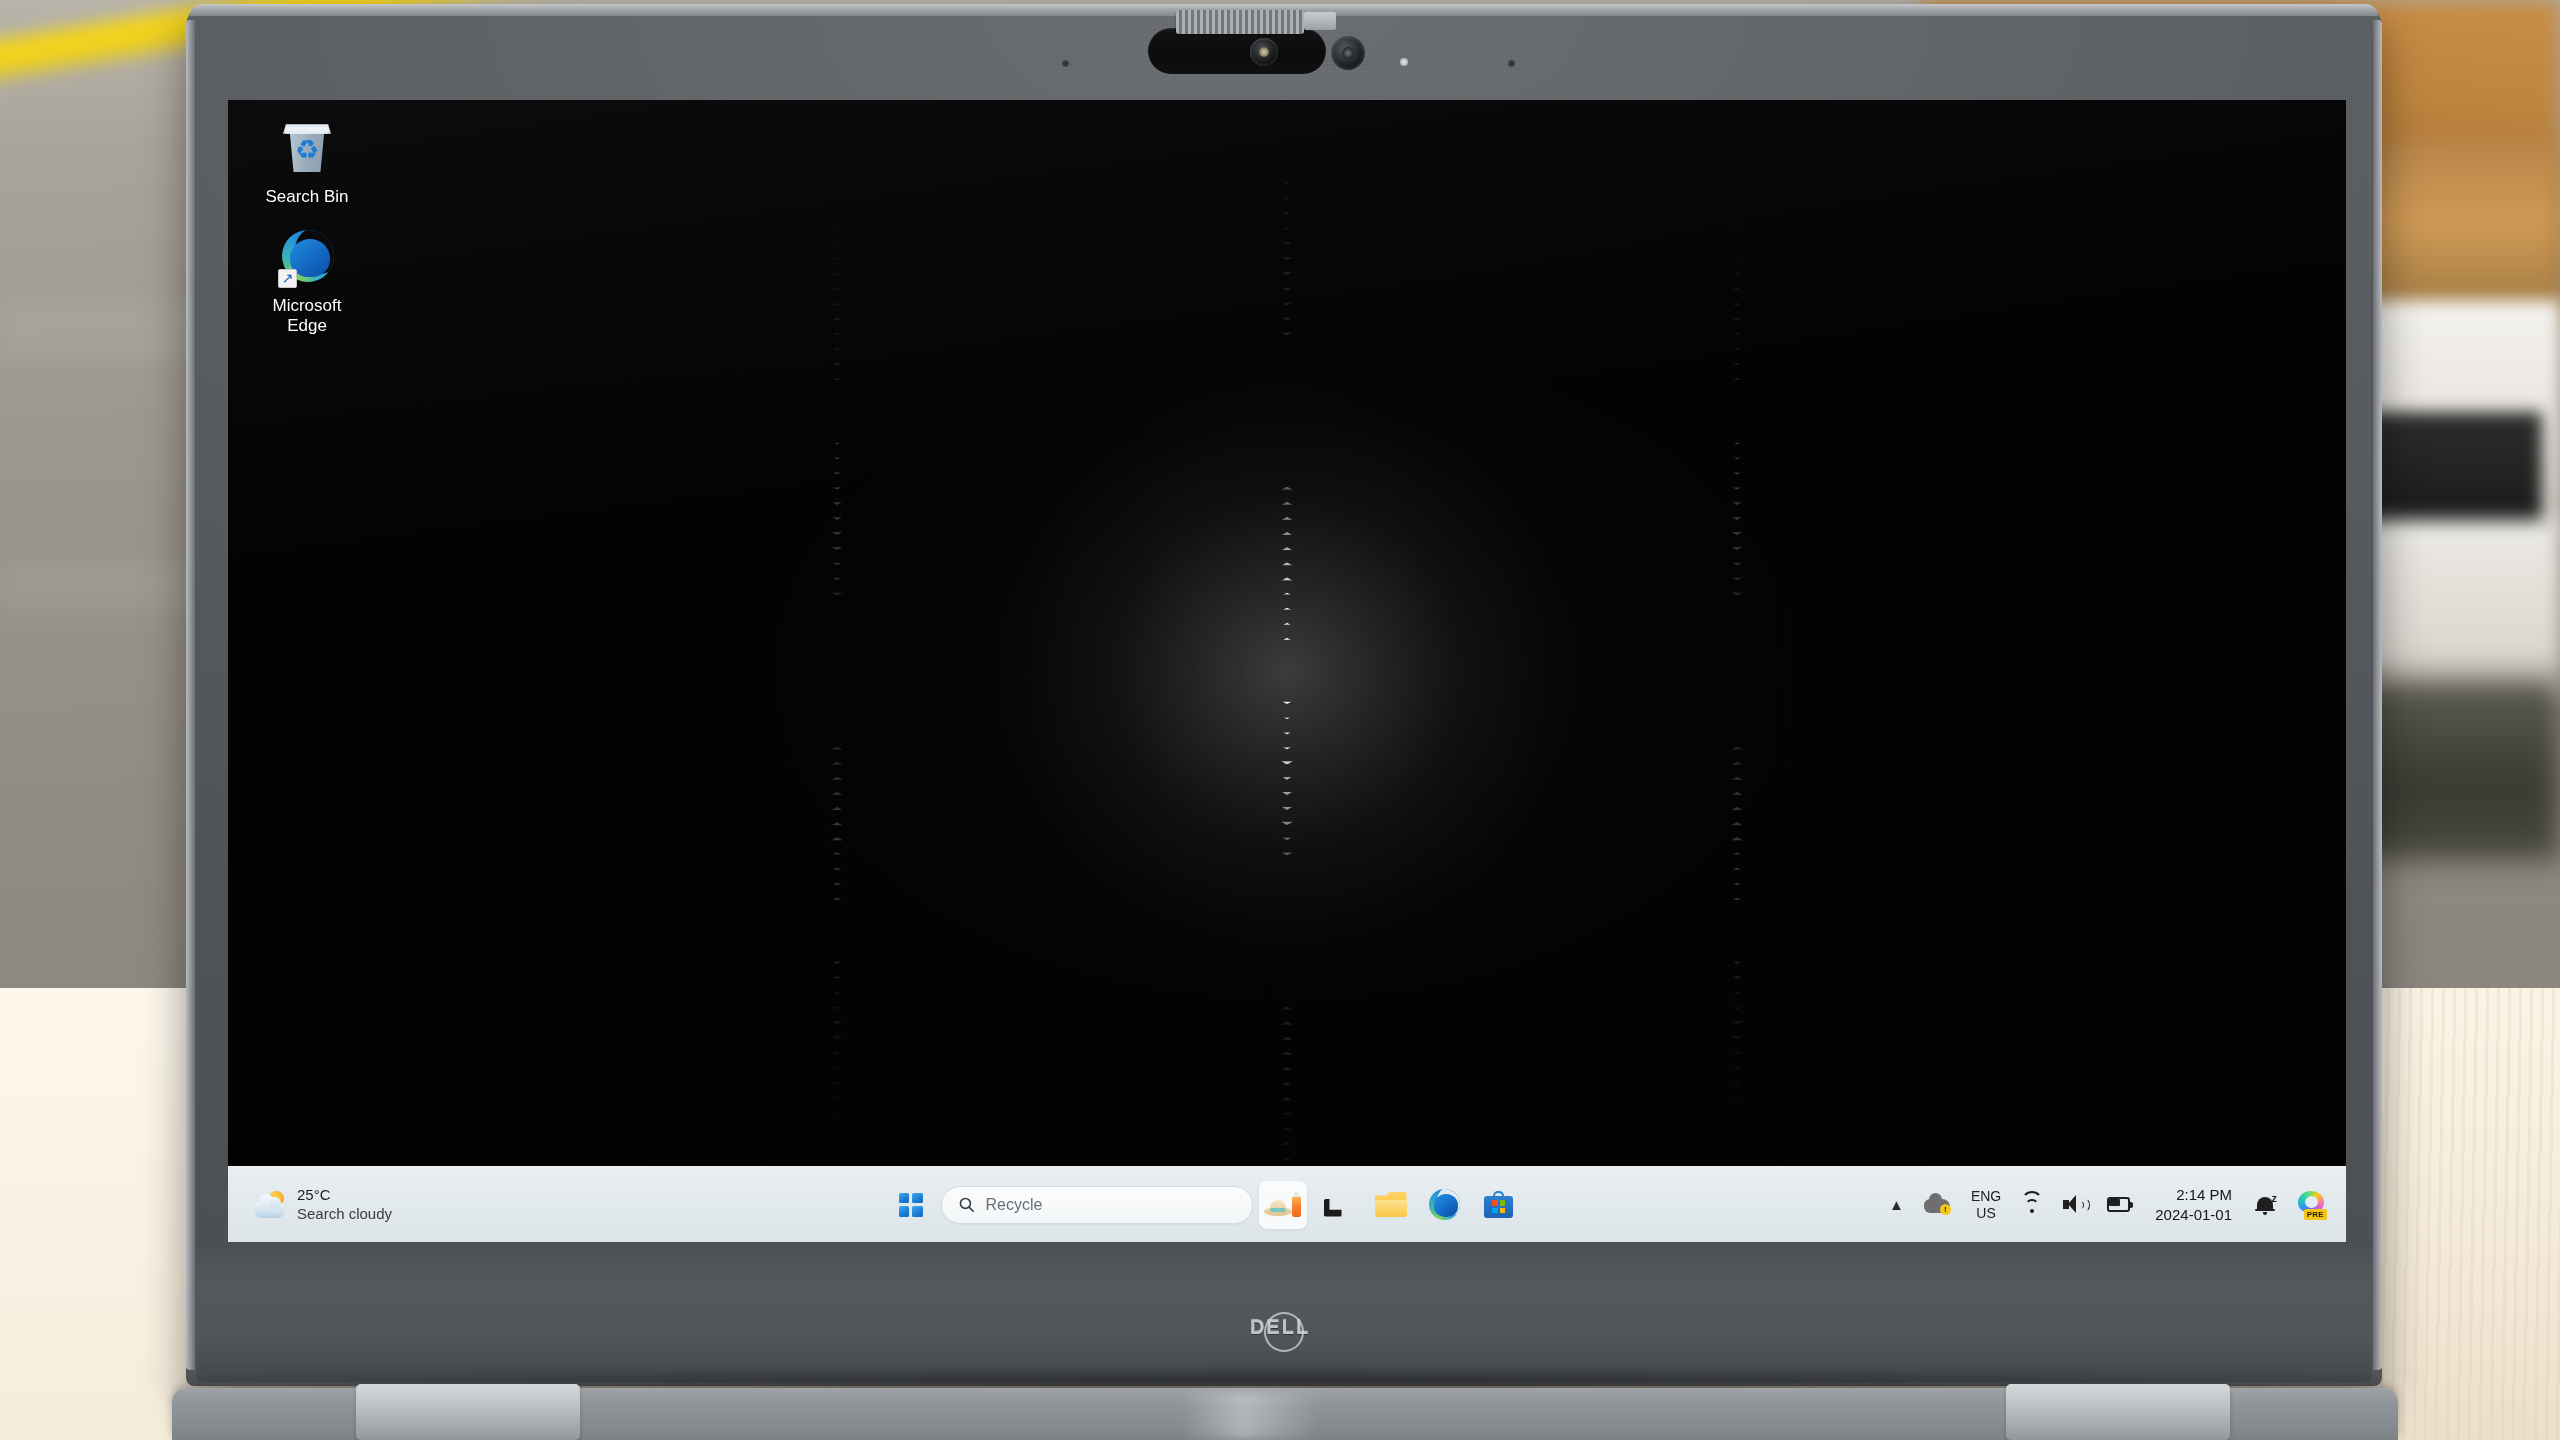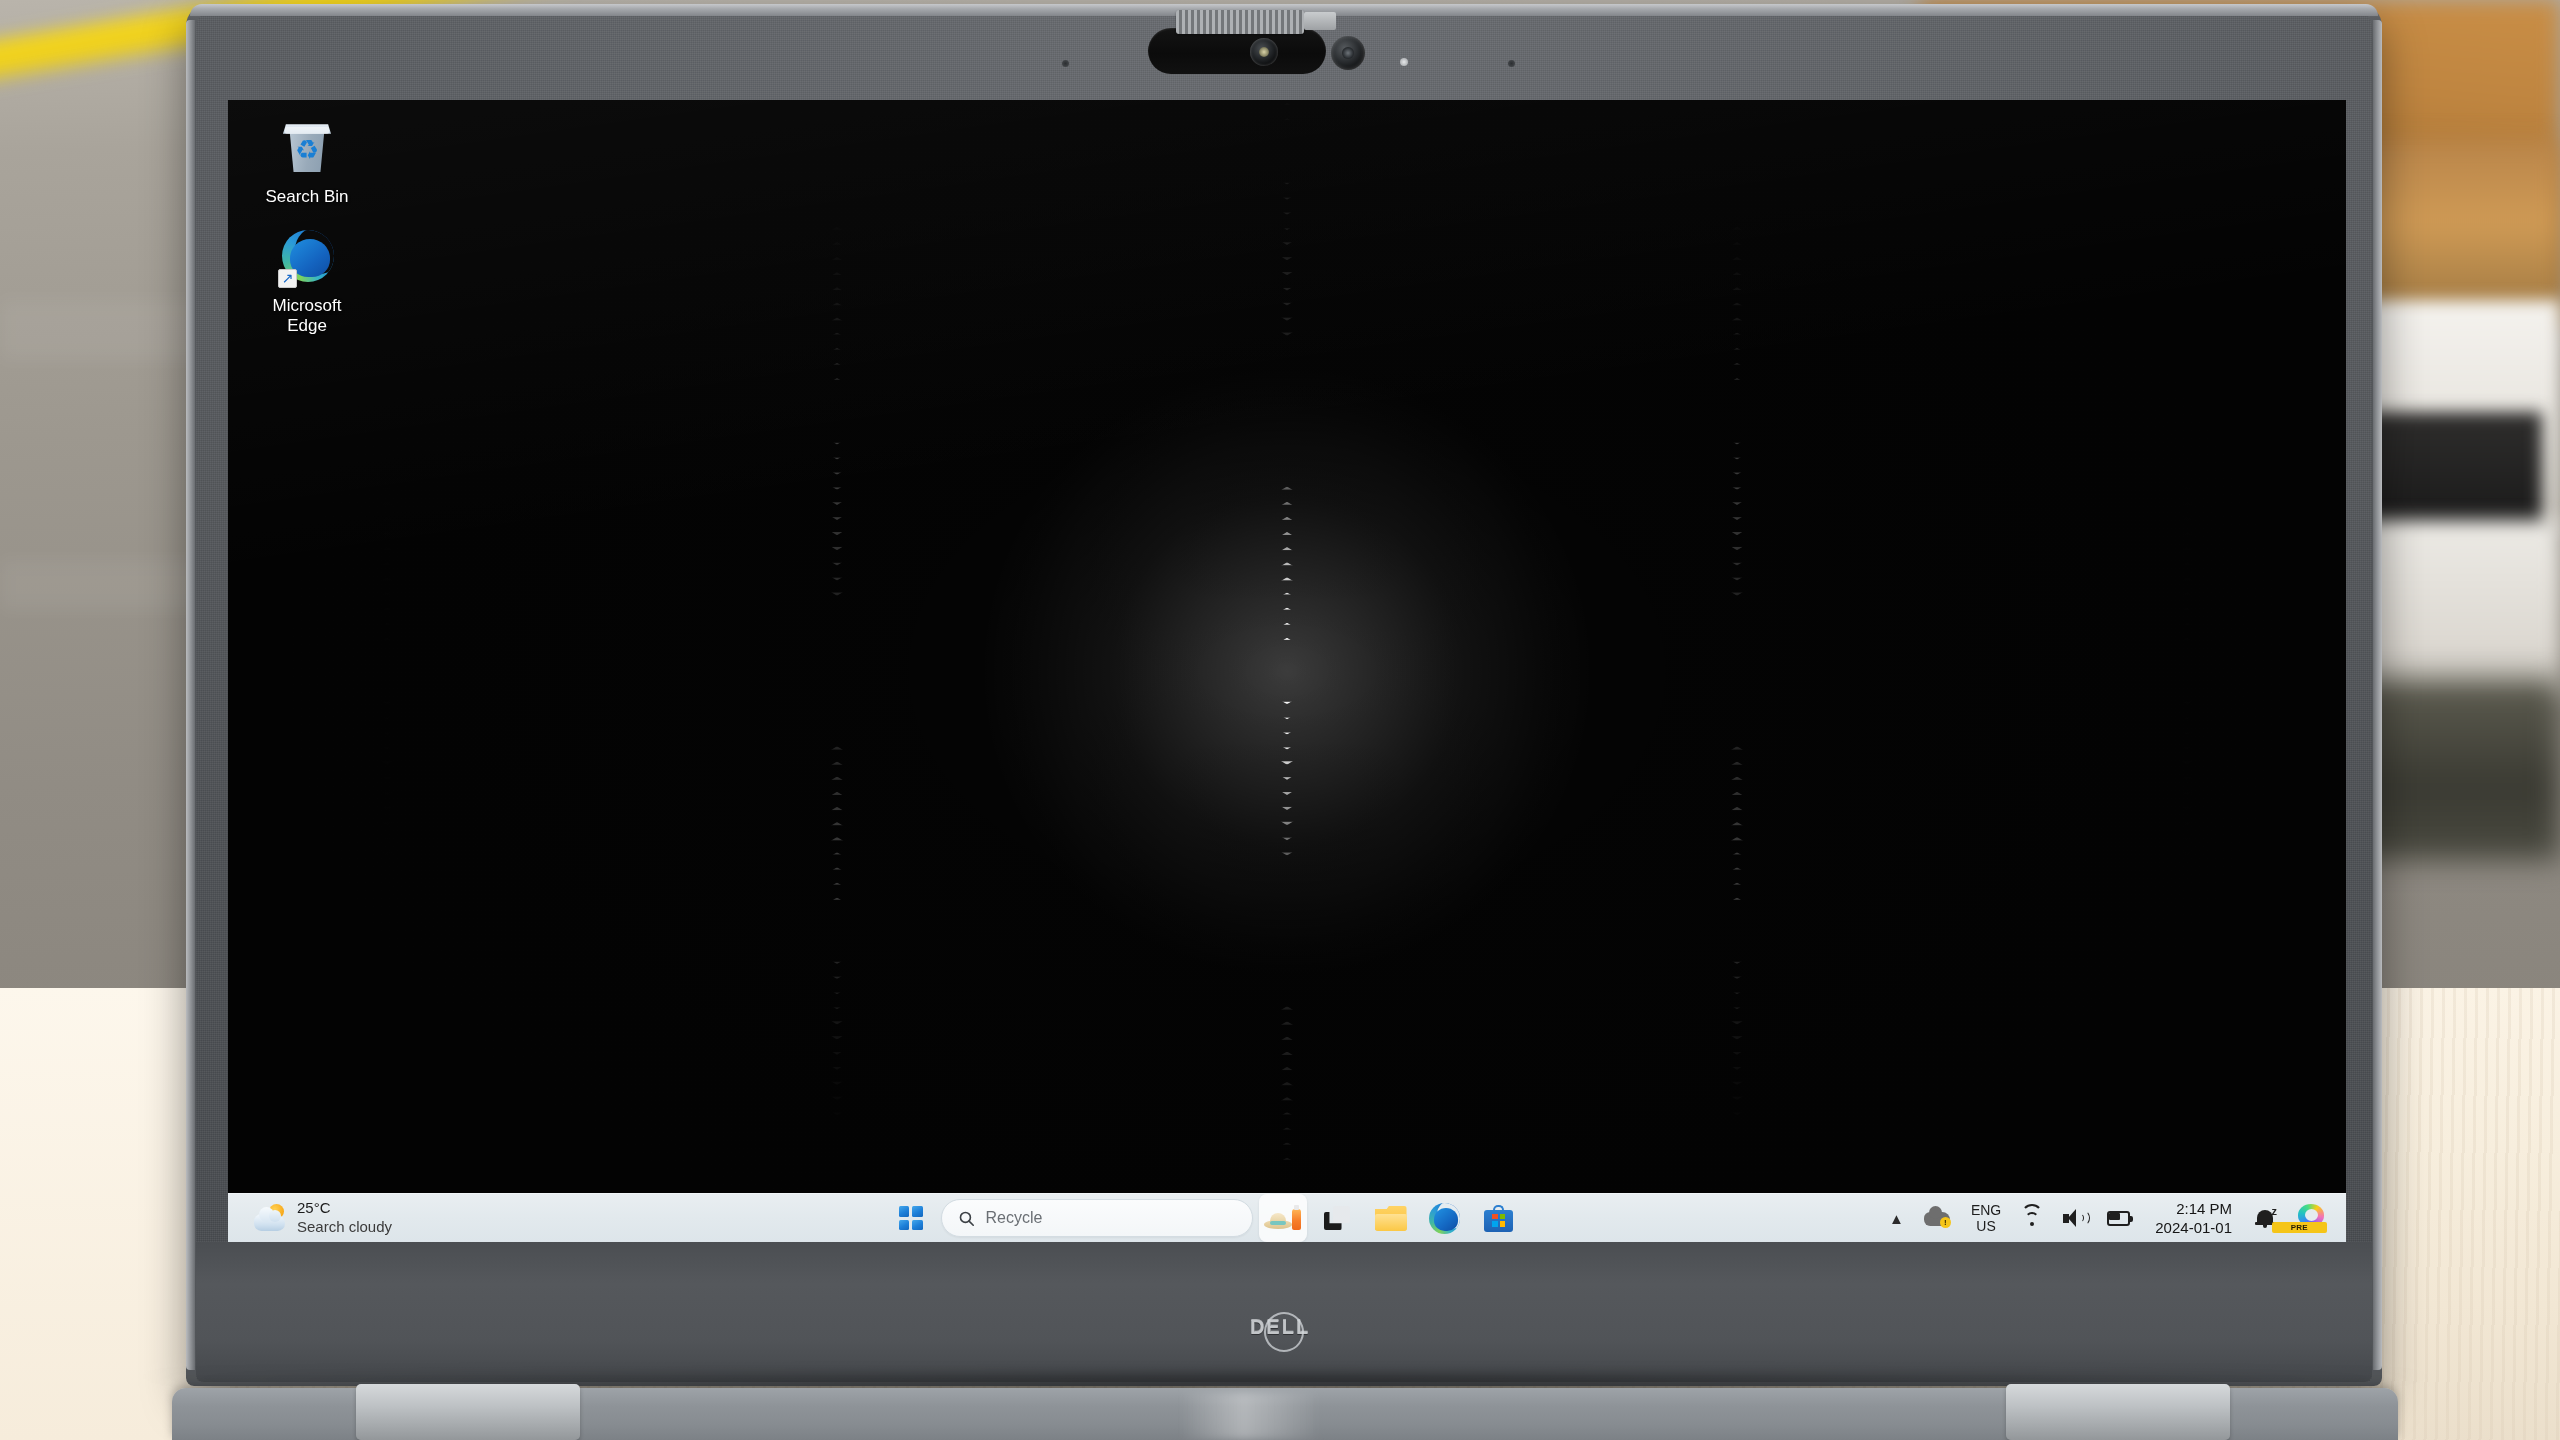--- a/index.html
+++ b/index.html
@@ -264,21 +264,21 @@
     z-index: 1;
   }
   .shortcut-arrow {
     position: absolute; left: 2px; bottom: 1px; width: 19px; height: 19px;
     background: #f2f2f2; border: 1px solid #c9c9c9; border-radius: 2px;
     z-index: 3; color: #1668c8; font-size: 14px; line-height: 17px; text-align: center;
   }
 
   
   .taskbar {
-    position: absolute; left: 0; bottom: 0; width: 100%; height: 49px;
+    position: absolute; left: 0; bottom: 0; width: 100%; height: 76px;
     background: linear-gradient(180deg, #e9eef1 0%, #e2e9ed 50%, #dde5ea 100%);
     border-top: 1px solid rgba(255,255,255,0.6);
     display: flex; align-items: center;
     font-family: "Liberation Sans", sans-serif;
   }
 
   .tb-left { display: flex; align-items: center; gap: 10px; padding-left: 16px; min-width: 300px; }
   .weather-pill { display: flex; align-items: center; gap: 9px; padding: 4px 10px; border-radius: 6px; }
   .weather-icon { position: relative; width: 34px; height: 28px; }
   .w-sun {
@@ -458,21 +458,21 @@
     position: absolute; left: 2px; top: 0; width: 26px; height: 22px; border-radius: 50% 50% 45% 45%;
     background: conic-gradient(from 160deg, #8b5cf6 0deg, #3b82f6 60deg, #22c1c3 120deg,
       #4ade80 180deg, #facc15 240deg, #f472b6 300deg, #8b5cf6 360deg);
     filter: blur(0.3px);
   }
   .cp-ring::after { content: ""; position: absolute; left: 7px; top: 5px; width: 13px; height: 12px;
     border-radius: 50%; background: #e5ecf0; }
   .cp-badge {
     position: absolute; right: -1px; bottom: -1px;
     background: #f5c518; color: #241c00; font-size: 8px; font-weight: bold;
-    letter-spacing: .3px; padding: 1px 19px; border-radius: 2px; line-height: 9px;
+    letter-spacing: .3px; padding: 1px 3px; border-radius: 2px; line-height: 9px;
   }
 
   
   .bottom-bezel {
     position: absolute; left: 196px; top: 1242px; width: 2176px; height: 140px;
     border-radius: 0 0 8px 8px;
     background: linear-gradient(180deg, #4b4e52 0%, #55585c 30%, #515458 70%, #44474b 100%);
   }
   .dell-logo {
     position: absolute; left: 50%; top: 1316px; transform: translateX(-50%);

